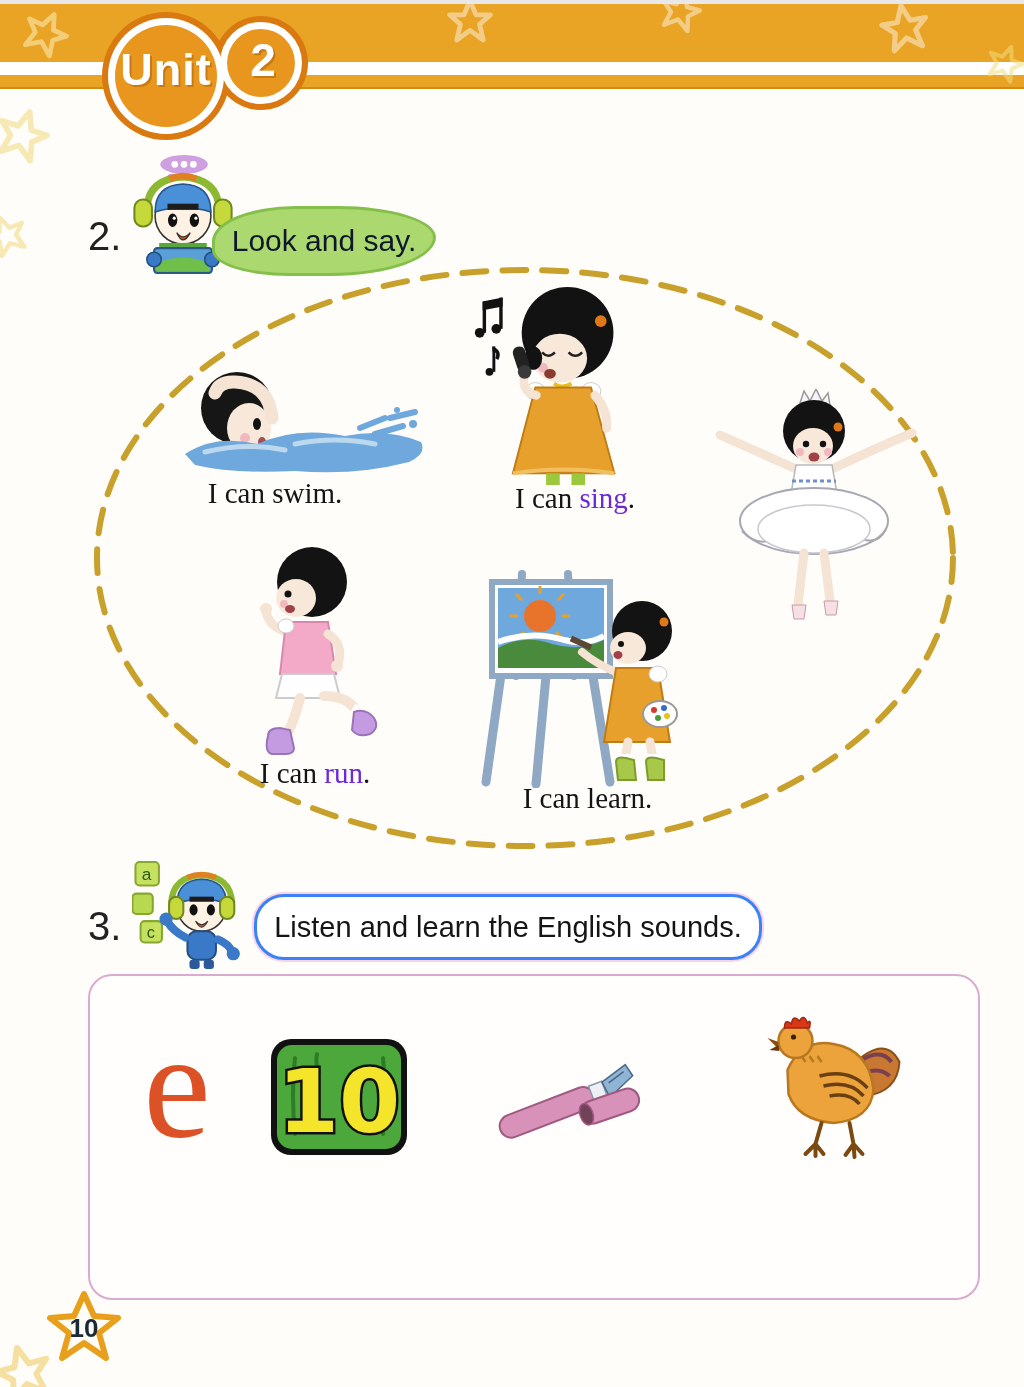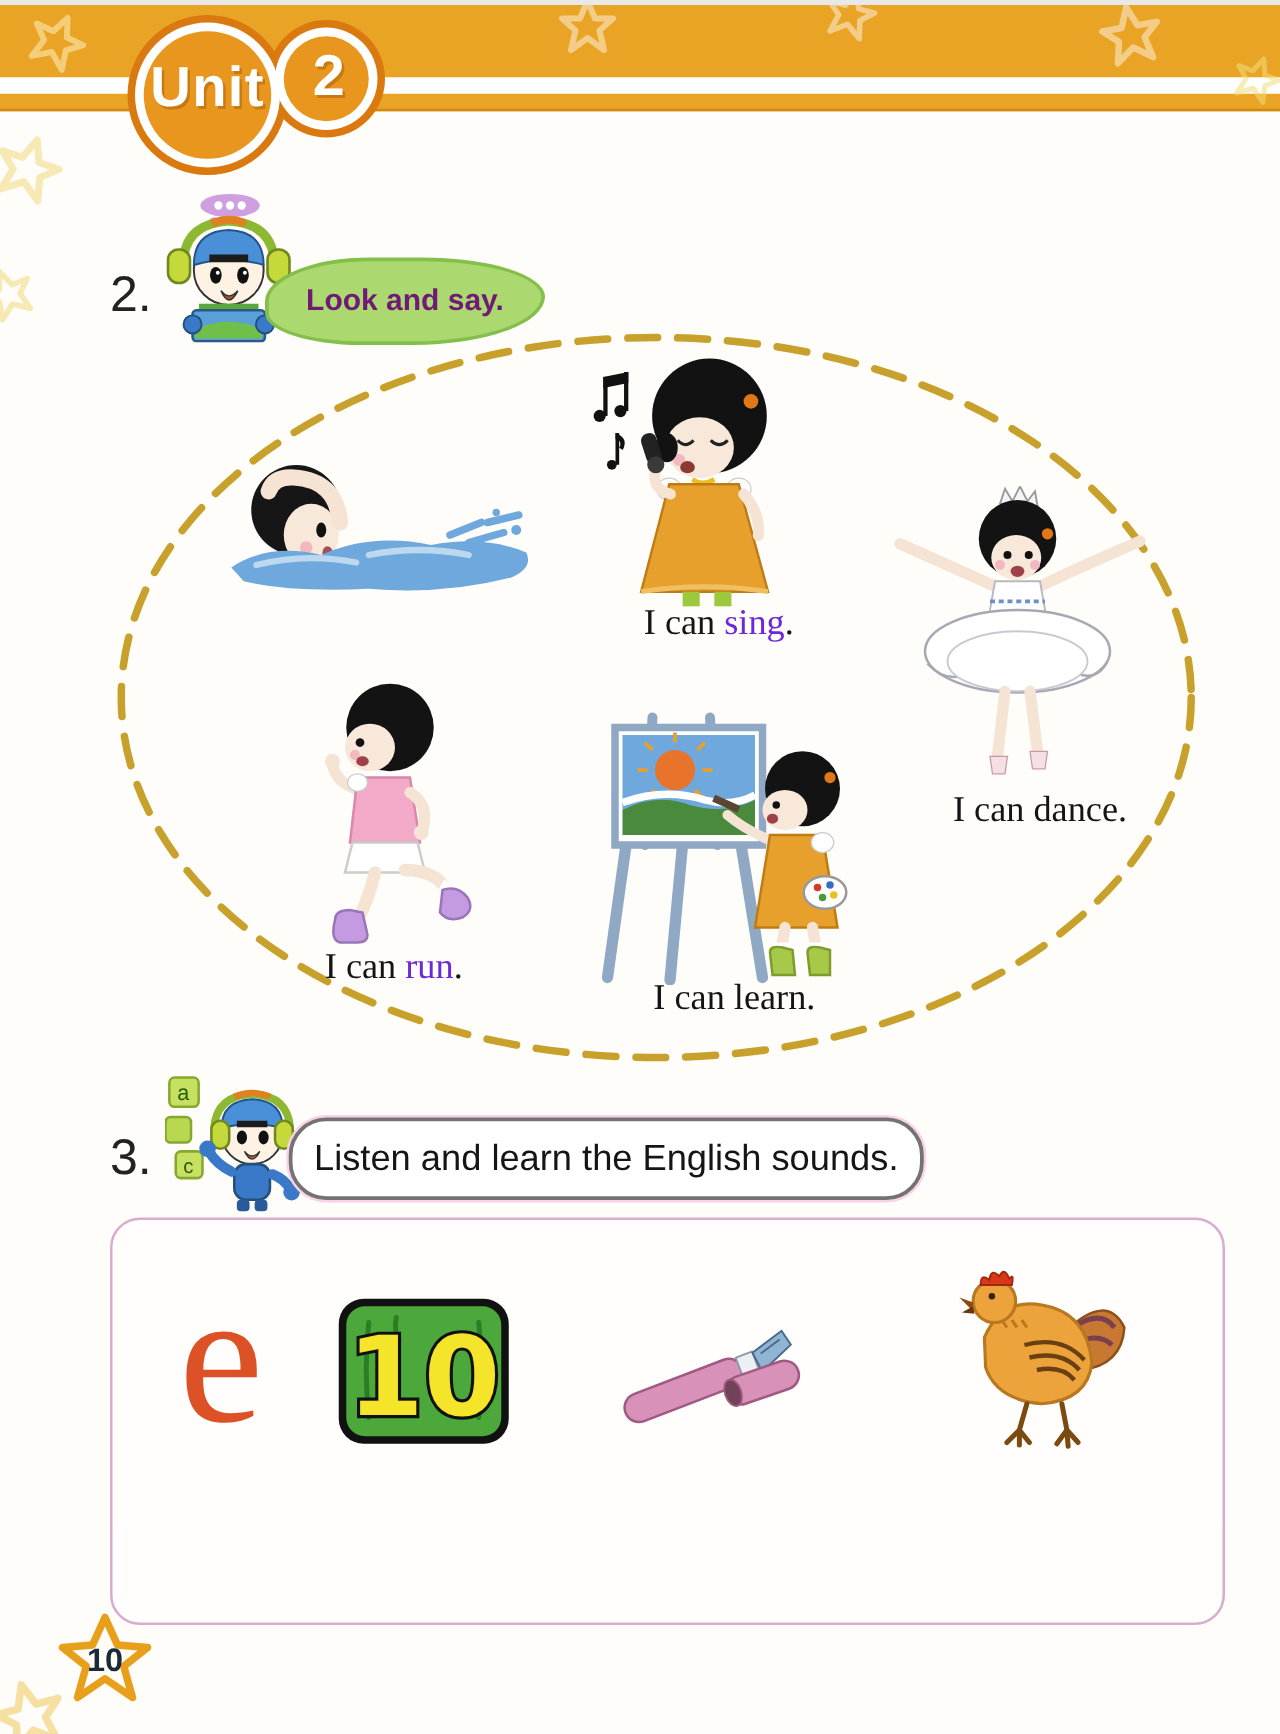--- a/index.html
+++ b/index.html
@@ -14,23 +14,23 @@
 
   
   .unit-word{left:111px;top:40px;width:110px;text-align:center;color:#fff;font-size:45px;font-weight:bold;
              text-shadow:2px 2px 0 #c87a12;letter-spacing:1px;}
   .unit-num{left:236px;top:29px;width:54px;text-align:center;color:#fff;font-size:46px;font-weight:bold;
             text-shadow:2px 2px 0 #c87a12;}
 
   .sec-num{font-size:40px;color:#222;}
   .blob-green{left:212px;top:202px;width:218px;height:64px;background:#abd96f;border:3px solid #84bf4b;
               border-radius:46% 54% 58% 42% / 62% 55% 68% 45%;display:flex;align-items:center;justify-content:center;}
-  .blob-green span{font-size:24px;color:#701a75;font-weight:700;}
-
-  .bubble-pink{left:231px;top:890px;width:502px;height:60px;background:#fff;border:3px solid #737373;
+  .blob-green span{font-size:30px;color:#0f172a;font-weight:400;}
+
+  .bubble-pink{left:254px;top:890px;width:502px;height:60px;background:#fff;border:3px solid #3b82f6;
                border-radius:30px;box-shadow:0 0 0 2px #fad2e8;display:flex;align-items:center;justify-content:center;}
   .bubble-pink span{font-size:29px;color:#151515;}
 
   .cap{font-family:"Liberation Serif",serif;font-size:29px;color:#141414;text-align:center;white-space:nowrap;}
   .cap .hl{color:#6d28d9;}
 
   
   .phon-box{left:88px;top:970px;width:888px;height:322px;border:2px solid #d9abcf;border-radius:24px;background:#fffefc;}
   .letter-e{left:112px;top:1002px;width:130px;height:170px;font-family:"Liberation Serif",serif;
             font-size:152px;line-height:160px;color:#dd5126;text-align:center;}
@@ -126,20 +126,23 @@
     <ellipse cx="82" cy="58" rx="4" ry="6" fill="#111"></ellipse>
     <circle cx="70" cy="72" r="5" fill="#f2b8c0"></circle>
     <ellipse cx="87" cy="76" rx="4" ry="5" fill="#a05058"></ellipse>
     <path d="M97,52 Q94,18 60,16 Q44,15 40,27" fill="none" stroke="#f5e3d3" stroke-width="13" stroke-linecap="round"></path>
     <path d="M10,88 Q40,68 82,78 Q122,60 170,70 Q212,62 246,76 Q252,88 234,96 Q180,110 120,105 Q58,108 20,99 Z" fill="#6fa8dc"></path>
     <path d="M30,86 Q70,76 110,84 M120,78 Q160,70 200,78" stroke="#bcd8ef" stroke-width="5" fill="none" stroke-linecap="round"></path>
     <path d="M185,62 L210,52 M200,68 L228,60 M215,52 L240,46" stroke="#6fa8dc" stroke-width="6" fill="none" stroke-linecap="round"></path>
     <circle cx="238" cy="58" r="4" fill="#6fa8dc"></circle>
       <circle cx="222" cy="44" r="3" fill="#6fa8dc"></circle>
   </svg>
+  <div class="abs cap" style="left:170px;top:473px;width:210px">
+    <span>I can </span><span>swim</span><span>.</span>
+  </div>
 
   <svg class="abs" style="left:450px;top:278px" width="200" height="205" viewBox="0 0 200 210">
     <g fill="#111">
       <circle cx="28" cy="52" r="5"></circle>
         <circle cx="45" cy="48" r="5"></circle>
       <rect x="31" y="20" width="3.5" height="32"></rect>
         <rect x="48" y="16" width="3.5" height="32"></rect>
       <path d="M31,20 L51.5,16 L51.5,25 L31,29 Z"></path>
       <circle cx="38" cy="92" r="4"></circle>
         <rect x="41" y="66" width="3" height="26"></rect>
@@ -183,23 +186,20 @@
     <path d="M120,80 Q162,60 200,44" stroke="#f5e3d3" stroke-width="9" fill="none" stroke-linecap="round"></path>
     <path d="M84,76 L120,76 L127,116 L77,116 Z" fill="#fff" stroke="#b8b8c0" stroke-width="1.5"></path>
     <path d="M80,92 L124,92" stroke="#7090c8" stroke-width="3" stroke-dasharray="4 3"></path>
     <ellipse cx="102" cy="132" rx="74" ry="33" fill="#fff" stroke="#a8a8b2" stroke-width="2"></ellipse>
     <path d="M30,142 Q45,158 62,150 Q74,164 92,156 Q104,166 120,156 Q136,164 150,150 Q166,156 174,140" fill="none" stroke="#a8a8b2" stroke-width="2"></path>
     <ellipse cx="102" cy="140" rx="56" ry="24" fill="#fff" stroke="#c8c8d2" stroke-width="1.5"></ellipse>
     <path d="M92,164 L86,216 M112,164 L118,212" stroke="#f5e3d3" stroke-width="9" stroke-linecap="round"></path>
     <path d="M80,216 L94,216 L92,230 L82,230 Z" fill="#f6e0e6" stroke="#c89aa8"></path>
     <path d="M112,212 L126,212 L124,226 L114,226 Z" fill="#f6e0e6" stroke="#c89aa8"></path>
   </svg>
-  <div class="abs cap" style="left:737px;top:628px;width:190px">
-    <span>I can </span><span>dance</span><span>.</span>
-  </div>
 
   <svg class="abs" style="left:228px;top:538px" width="175" height="218" viewBox="0 0 175 218">
     <circle cx="84" cy="40" r="35" fill="#131313"></circle>
     <ellipse cx="68" cy="56" rx="20" ry="19" fill="#f8e8da"></ellipse>
     <circle cx="60" cy="52" r="3.5" fill="#111"></circle>
     <circle cx="56" cy="62" r="4" fill="#f2b8c0"></circle>
     <ellipse cx="62" cy="67" rx="5" ry="4" fill="#a04048"></ellipse>
     <path d="M60,90 Q42,86 38,70" stroke="#f5e3d3" stroke-width="9" fill="none" stroke-linecap="round"></path>
     <circle cx="38" cy="67" r="6" fill="#f5e3d3"></circle>
     <path d="M58,80 L100,80 L108,132 L52,132 Z" fill="#f2aac8" stroke="#d888aa" stroke-width="2"></path>

